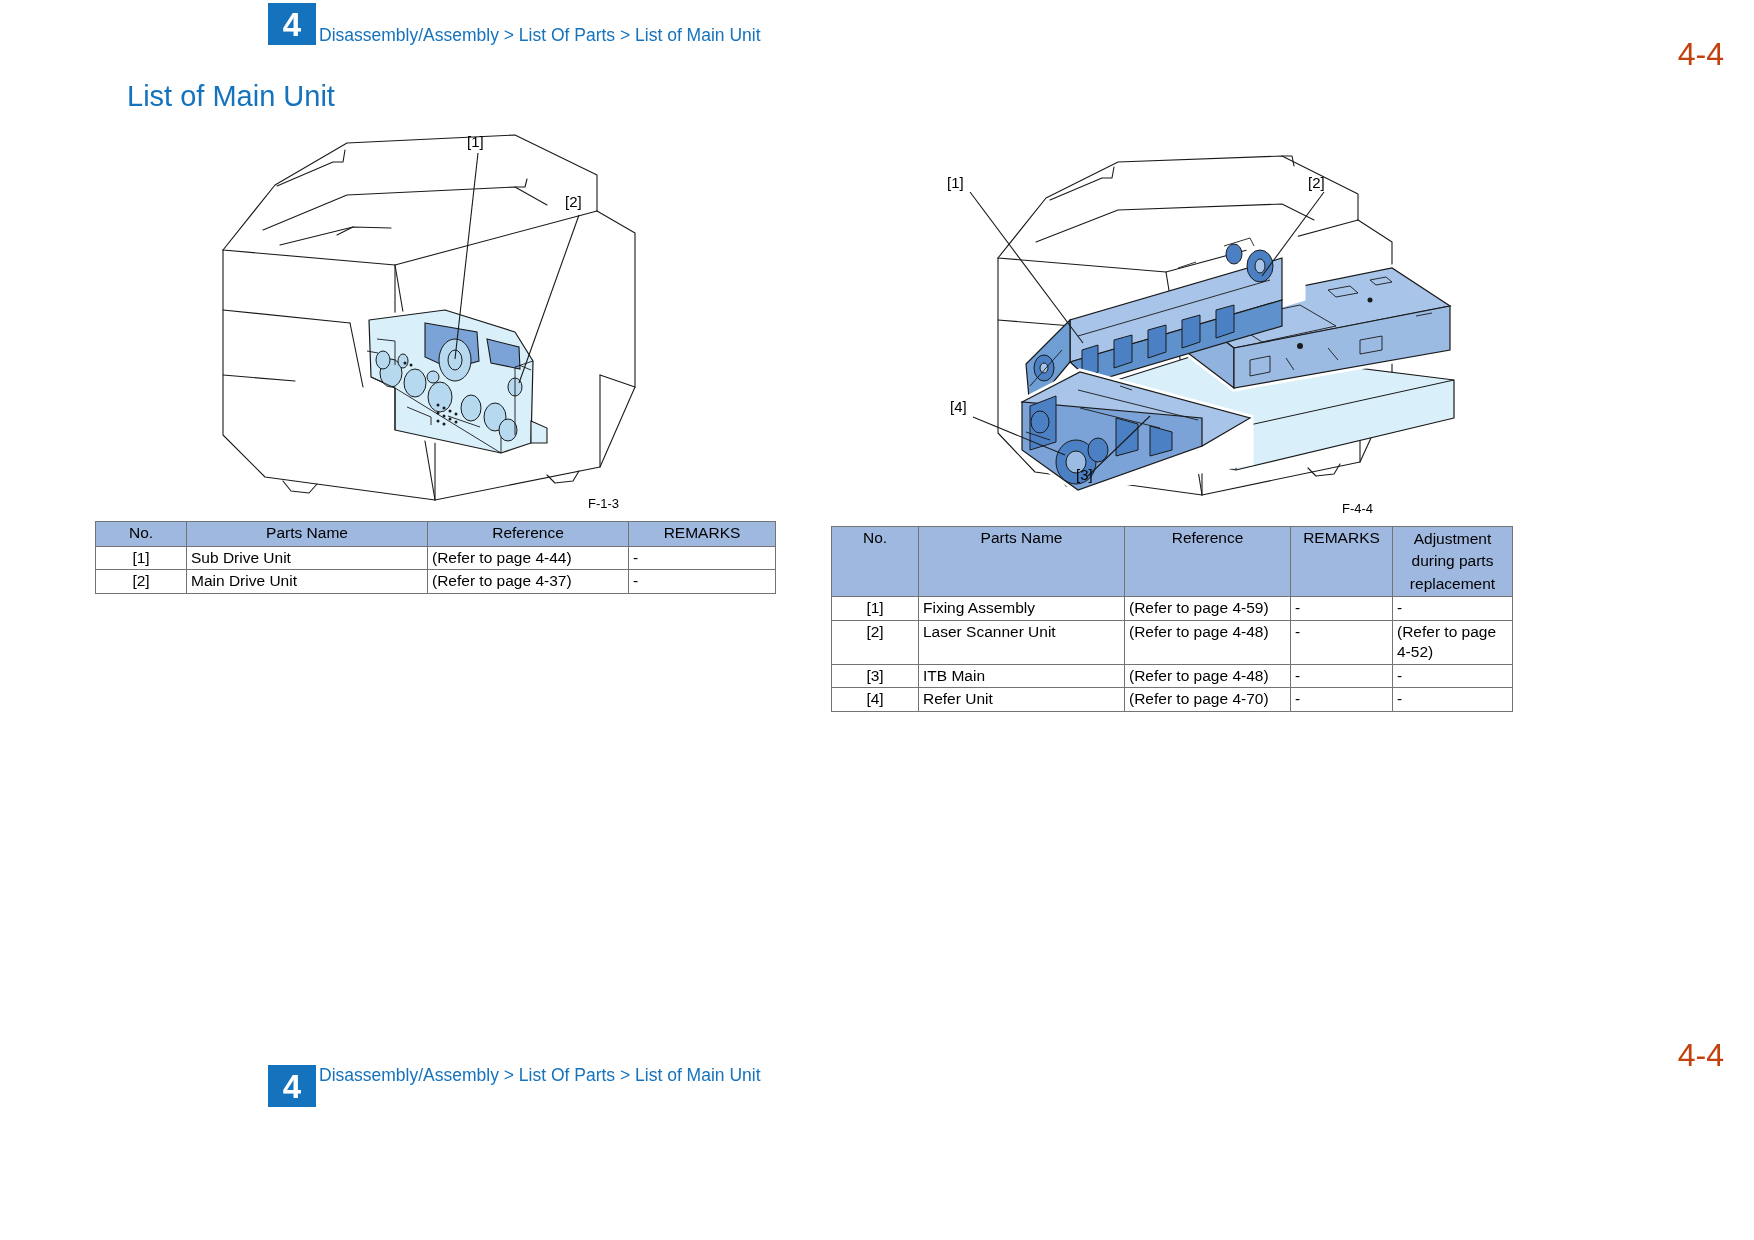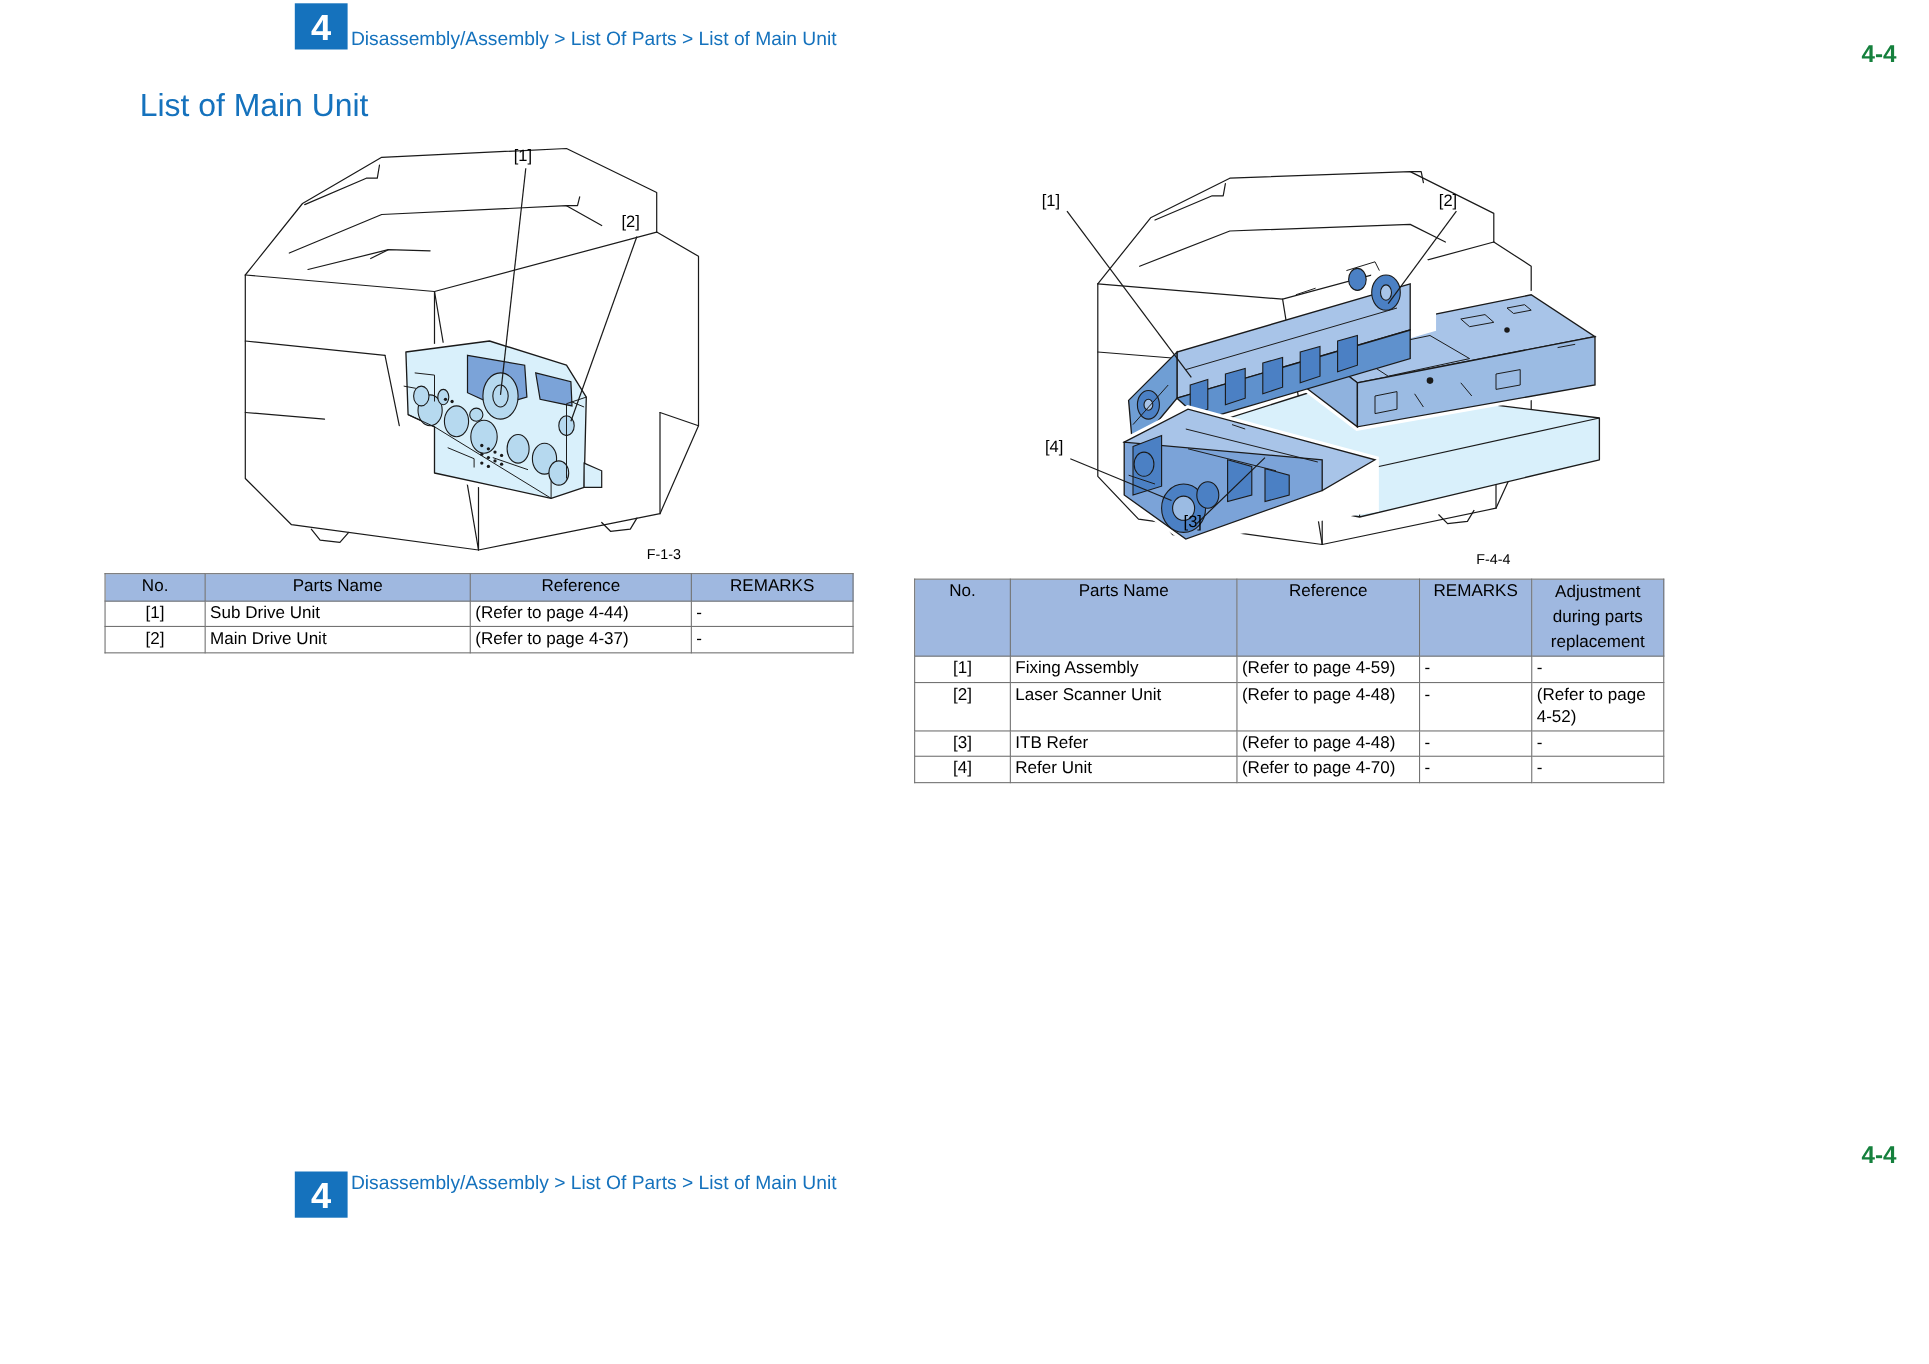--- a/index.html
+++ b/index.html
@@ -39,23 +39,23 @@
     position: absolute;
     color: #1572bd;
     font-size: 17.5px;
     white-space: nowrap;
   }
   #header-breadcrumb { left: 319px; top: 25px; }
   #footer-breadcrumb { left: 319px; top: 1065px; }
 
   .page-number {
     position: absolute;
-    color: #15803d;
-    font-size: 22px;
-    font-weight: bold;
+    color: #c2410c;
+    font-size: 32px;
+    font-weight: normal;
     white-space: nowrap;
   }
   #page-number-top { right: 30px; top: 36px; }
   #page-number-bottom { right: 30px; top: 1037px; }
 
   #page-title {
     position: absolute;
     left: 127px; top: 80px;
     color: #1572bd;
     font-size: 29px;
@@ -381,21 +381,21 @@
     </tr>
     <tr class="tall">
       <td class="num">[2]</td>
       <td>Laser Scanner Unit</td>
       <td>(Refer to page 4-48)</td>
       <td>-</td>
       <td class="just">(Refer to page 4-52)</td>
     </tr>
     <tr>
       <td class="num">[3]</td>
-      <td>ITB Refer</td>
+      <td>ITB Main</td>
       <td>(Refer to page 4-48)</td>
       <td>-</td>
       <td>-</td>
     </tr>
     <tr>
       <td class="num">[4]</td>
       <td>Refer Unit</td>
       <td>(Refer to page 4-70)</td>
       <td>-</td>
       <td>-</td>

